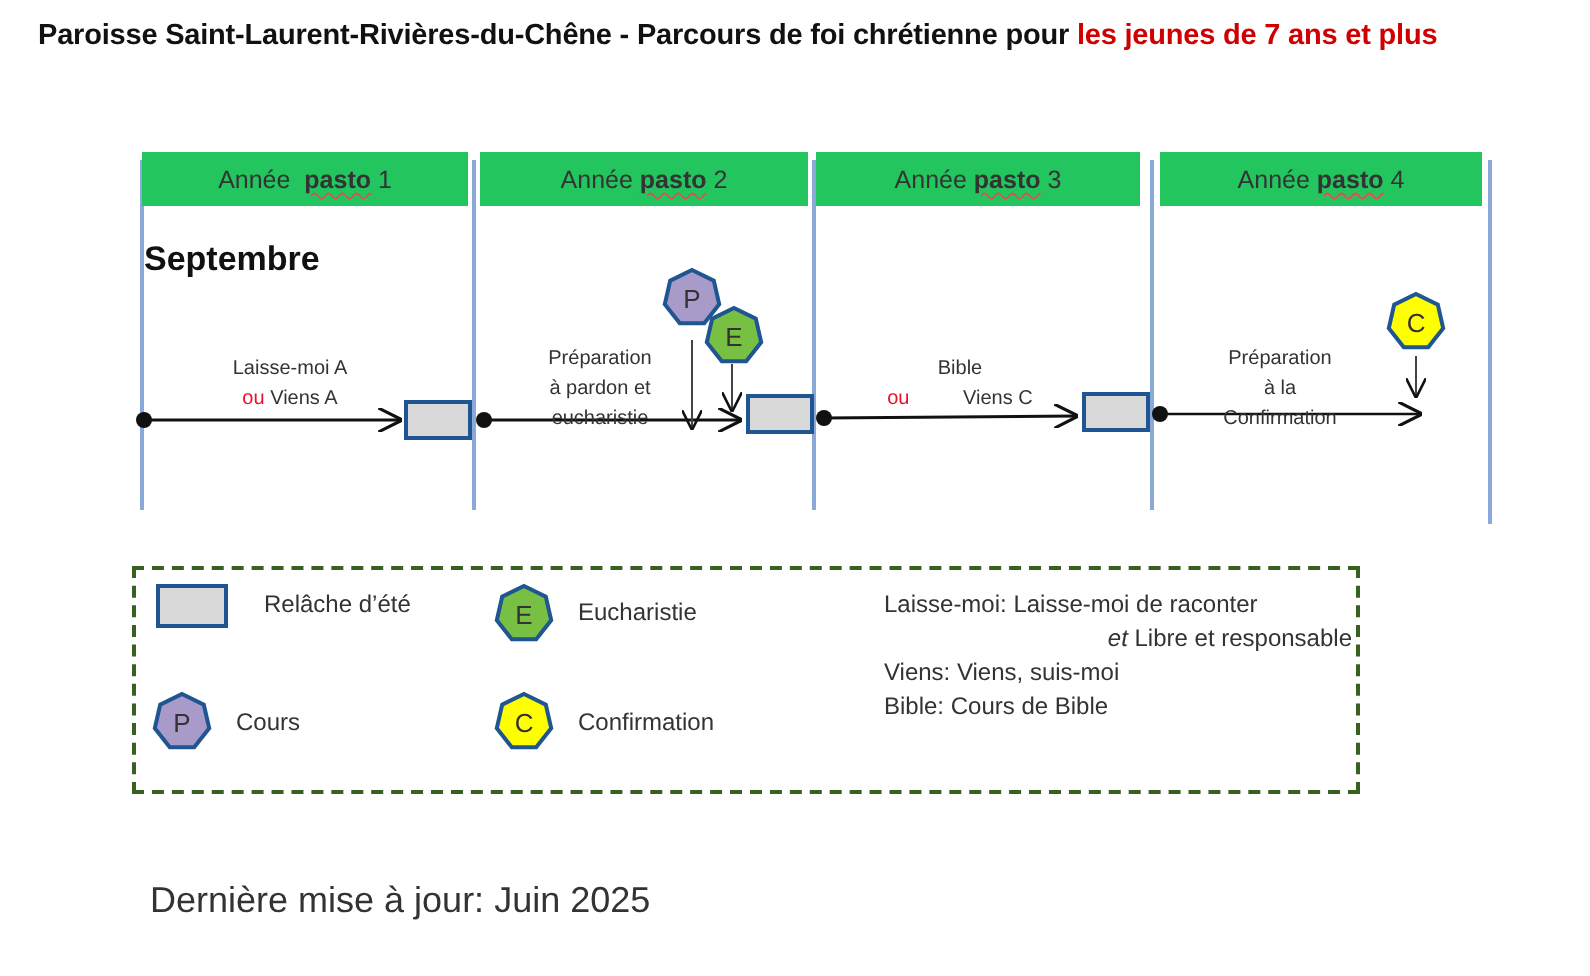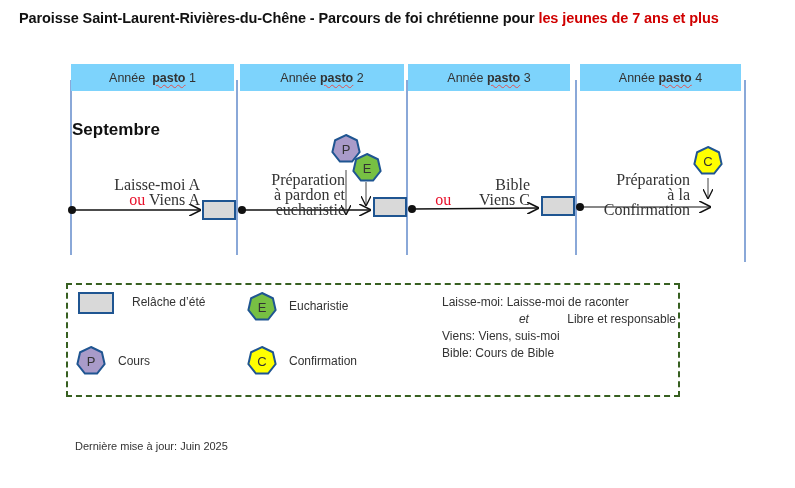--- a/index.html
+++ b/index.html
@@ -2,31 +2,31 @@
 <html><head>
 <meta charset="utf-8">
 <style>
   html, body { margin: 0; padding: 0; background: #ffffff; }
   body { width: 795px; height: 488px; position: relative; overflow: hidden;
          font-family: "Liberation Sans", "DejaVu Sans", sans-serif; color: #1f2a44; }
   .abs { position: absolute; }
   .title { left: 19px; top: 10px; font-size: 14.5px; font-weight: bold; color: #111; white-space: nowrap; letter-spacing: -0.1px; }
   .title .hl { color: #d00000; }
   .col-line { width: 1.5px; background: #8aa8d8; top: 80px; height: 175px; }
-  .hdr { top: 64px; height: 27px; background: #7dd3fc; font-size: 12.5px; color: #333;
+  .hdr { top: 76px; height: 27px; background: #22c55e; font-size: 12.5px; color: #333;
          display: flex; align-items: center; justify-content: center; }
   .hdr .sp { text-decoration: underline wavy #e05050; text-decoration-thickness: 1px; text-underline-offset: 2px; font-weight: bold; }
   .sept { left: 72px; top: 120px; font-size: 17px; font-weight: bold; color: #111; }
-  .lbl { font-size: 16px; line-height: 15px; text-align: right; color: #333; font-family: Liberation Serif, serif; }
+  .lbl { font-size: 10px; line-height: 15px; text-align: center; color: #333; }
   .lbl .ou { color: #e8102a; }
   .box { width: 34px; height: 20px; background: #d9d9d9; border: 2px solid #1f5591; box-sizing: border-box; }
   .legend { left: 66px; top: 283px; width: 614px; height: 114px; border: 2px dashed #376021; box-sizing: border-box; }
   .leg-text { font-size: 12px; color: #333; }
   .note { font-size: 12px; color: #333; line-height: 17px; }
-  .footer { left: 75px; top: 440px; font-size: 11px; color: #333; }
+  .footer { left: 75px; top: 440px; font-size: 18px; color: #333; }
   svg text { font-family: "Liberation Sans", "DejaVu Sans", sans-serif; }
 </style>
 </head>
 <body>
 
 <div class="abs title">
   <span>Paroisse  Saint-Laurent-Rivières-du-Chêne - Parcours de foi chrétienne pour </span><span class="hl">les jeunes de 7 ans et plus</span>
 </div>
 
 <div class="abs col-line" style="left:70px;"></div>
@@ -139,18 +139,18 @@
 <div class="abs leg-text" style="left:118px; top:354px;">Cours</div>
 
 <svg class="abs" style="left:246px; top:345px;" width="32" height="32" viewBox="-16 -16 32 32">
   <polygon points="0,-14 10.9,-8.7 13.6,3.1 6.1,12.6 -6.1,12.6 -13.6,3.1 -10.9,-8.7" fill="#ffff00" stroke="#1f5591" stroke-width="2"></polygon>
   <text x="0" y="5" text-anchor="middle" font-size="13" fill="#333">C</text>
 </svg>
 <div class="abs leg-text" style="left:289px; top:354px;">Confirmation</div>
 
 <div class="abs note" style="left:442px; top:294px; width:240px;">
   <div>Laisse-moi: Laisse-moi de raconter</div>
-  <div style="text-align:right; padding-right:6px;"><i>et</i><span style="white-space:pre;padding-left:35px;"> Libre et responsable</span></div>
+  <div style="text-align:right; padding-right:6px;"><i>et</i><span style="white-space:pre;"> Libre et responsable</span></div>
   <div>Viens: Viens, suis-moi</div>
   <div>Bible: Cours de Bible</div>
 </div>
 
 <div class="abs footer">Dernière mise à jour: Juin 2025</div>
 
 </body></html>

